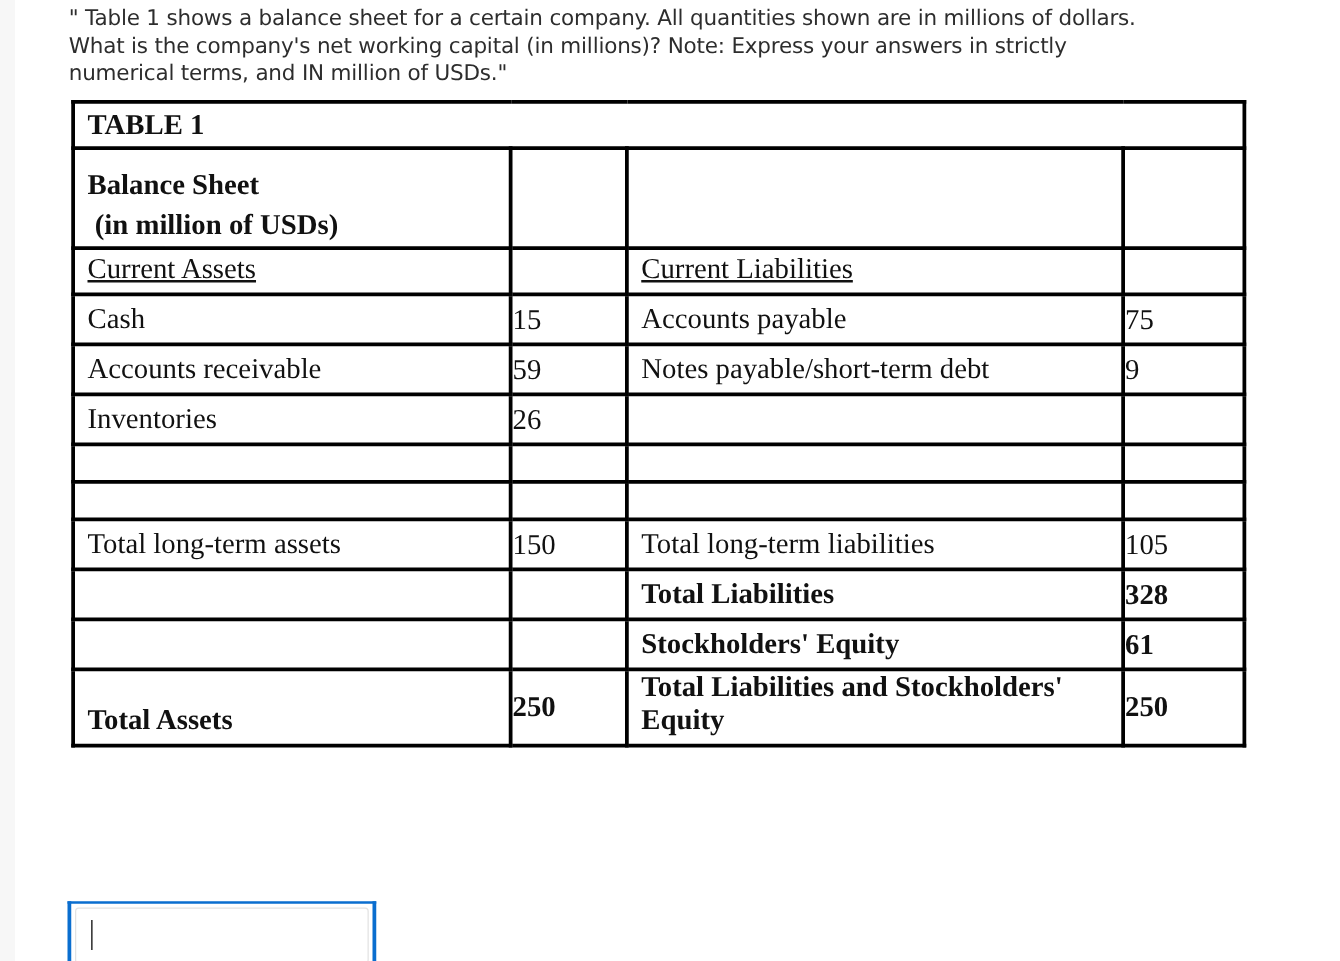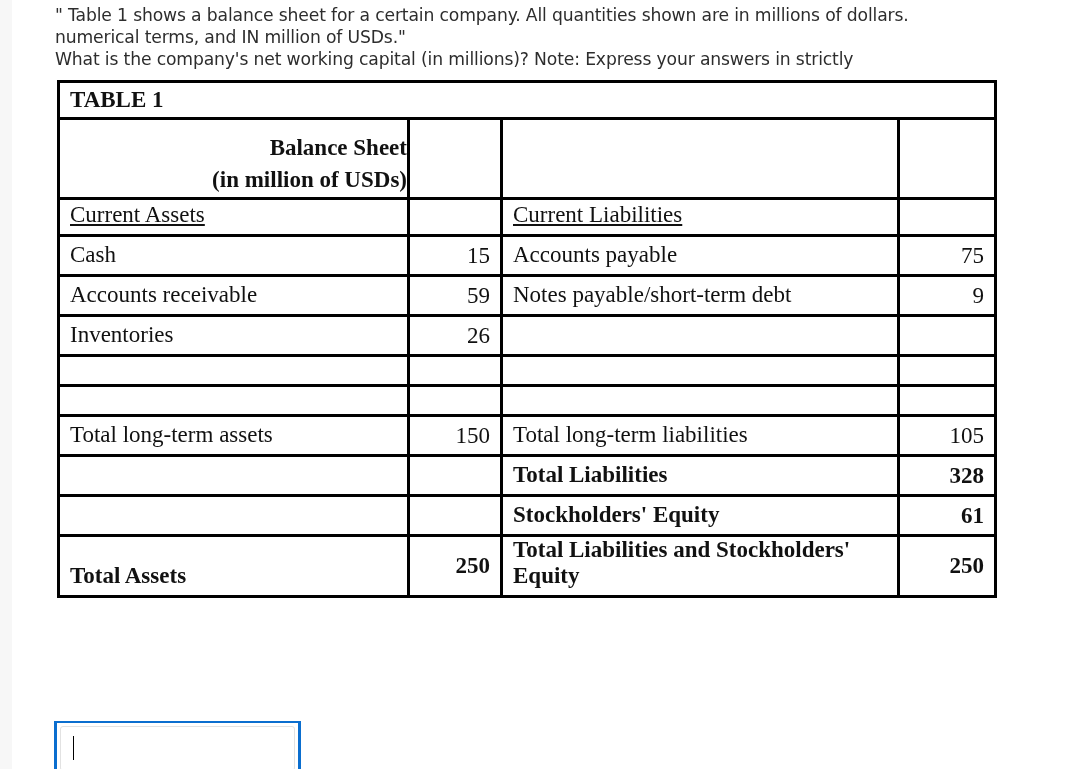--- a/index.html
+++ b/index.html
@@ -46,21 +46,21 @@
     color: #111;
     table-layout: fixed;
   }
   table.bs td {
     border: 3px solid #000;
     padding: 0 0 0 10px;
     vertical-align: bottom;
     box-sizing: border-box;
   }
   table.bs td.num {
-    text-align: right;
+    text-align: left;
     padding: 0 10px 0 0;
     vertical-align: middle;
   }
   table.bs td.label { padding-bottom: 6px; }
   .bold { font-weight: bold; }
   .ul { text-decoration: underline; }
 
   .answer-box {
     position: absolute;
     left: 54px;
@@ -102,37 +102,37 @@
   }
 </style>
 </head>
 <body>
 
 <div class="page">
   <div class="left-strip"></div>
 
   <div class="question">
     <div>" Table 1 shows a balance sheet for a certain company. All quantities shown are in millions of dollars.</div>
+    <div>What is the company's net working capital (in millions)? Note: Express your answers in strictly</div>
     <div>numerical terms, and IN million of USDs."</div>
-    <div>What is the company's net working capital (in millions)? Note: Express your answers in strictly</div>
   </div>
 
   <table class="bs">
     <colgroup>
       <col style="width:350px">
       <col style="width:93px">
       <col style="width:397px">
       <col style="width:97px">
     </colgroup>
     <tbody>
         <tr style="height:37px">
       <td colspan="4" class="label bold" style="padding-bottom:4px">TABLE 1</td>
     </tr>
     <tr style="height:70px">
-      <td class="bold" style="vertical-align:top; padding-top:10px; line-height:35px;text-align:right;">
+      <td class="bold" style="vertical-align:top; padding-top:10px; line-height:35px;">
         <div>Balance Sheet</div>
         <div style="white-space:pre; margin-top:-3px;"> (in million of USDs)</div>
       </td>
       <td></td>
       <td></td>
       <td></td>
     </tr>
 
     <tr style="height:37px">
       <td class="label ul">Current Assets</td>

